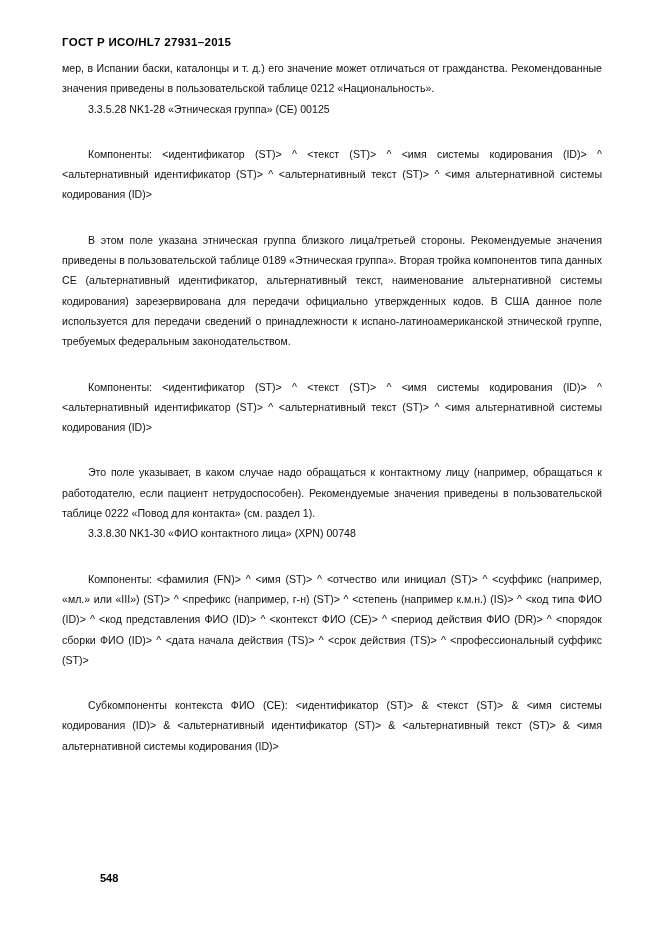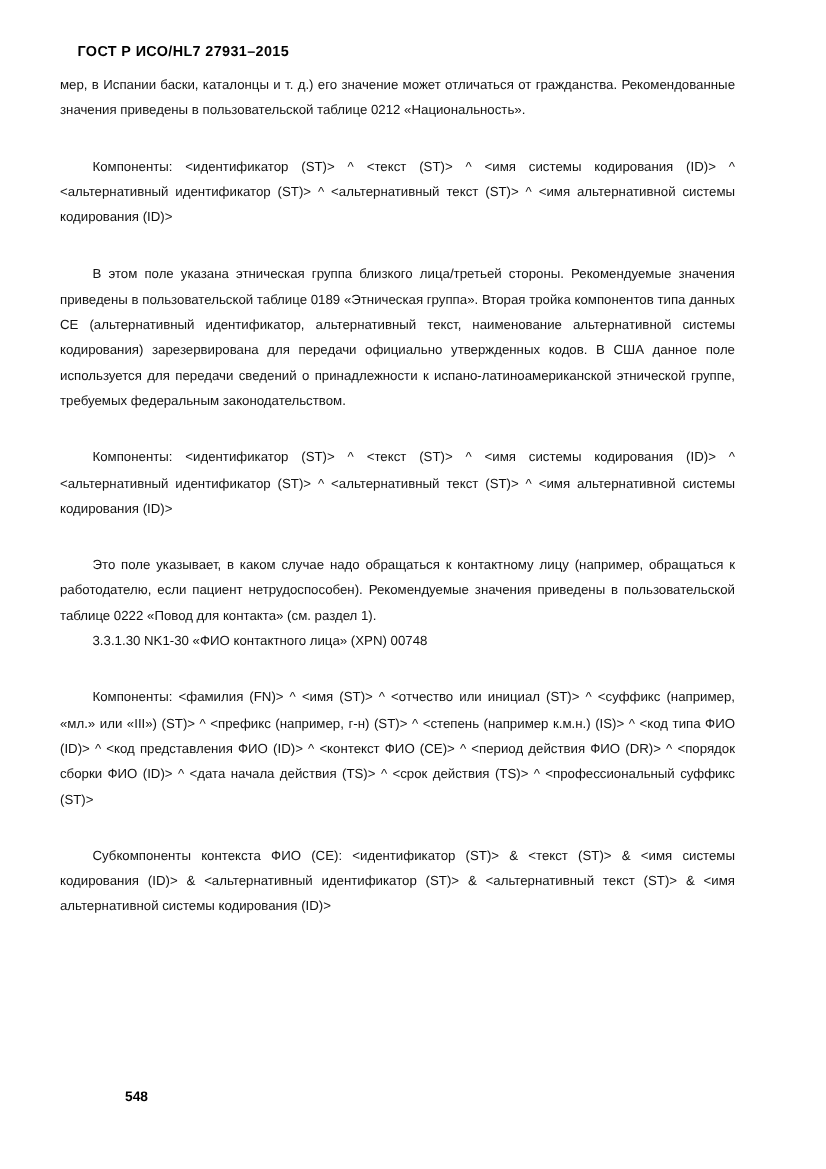--- a/index.html
+++ b/index.html
@@ -28,21 +28,21 @@
     left: 62px;
     top: 36px;
     width: 540px;
     font-size: 11.5px;
     font-weight: bold;
     letter-spacing: 0.3px;
     color: #000;
   }
   .content {
     position: absolute;
-    left: 48px;
+    left: 62px;
     top: 58px;
     width: 540px;
   }
   p.para {
     margin: 0 0 0 0;
     font-size: 10.6px;
     line-height: 20.3px;
     text-align: justify;
     text-justify: inter-word;
     color: #111;
@@ -66,24 +66,25 @@
 </style>
 </head>
 <body>
 
 <div class="page">
 
   <div class="header">ГОСТ Р ИСО/HL7 27931–2015</div>
 
   <div class="content">
     <p class="para">мер, в Испании баски, каталонцы и т. д.) его значение может отличаться от гражданства. Рекомендованные значения приведены в пользовательской таблице 0212 «Национальность».</p>
+    <p class="para heading">3.3.5.28 NK1-28 «Этническая группа» (CE) 00125</p>
     <p class="para indent">Компоненты: &lt;идентификатор (ST)&gt; ^ &lt;текст (ST)&gt; ^ &lt;имя системы кодирования (ID)&gt; ^ &lt;альтернативный идентификатор (ST)&gt; ^ &lt;альтернативный текст (ST)&gt; ^ &lt;имя альтернативной системы кодирования (ID)&gt;</p>
     <p class="para indent">В этом поле указана этническая группа близкого лица/третьей стороны. Рекомендуемые значения приведены в пользовательской таблице 0189 «Этническая группа». Вторая тройка компонентов типа данных CE (альтернативный идентификатор, альтернативный текст, наименование альтернативной системы кодирования) зарезервирована для передачи официально утвержденных кодов. В США данное поле используется для передачи сведений о принадлежности к испано-латиноамериканской этнической группе, требуемых федеральным законодательством.</p>
     <p class="para indent">Компоненты: &lt;идентификатор (ST)&gt; ^ &lt;текст (ST)&gt; ^ &lt;имя системы кодирования (ID)&gt; ^ &lt;альтернативный идентификатор (ST)&gt; ^ &lt;альтернативный текст (ST)&gt; ^ &lt;имя альтернативной системы кодирования (ID)&gt;</p>
     <p class="para indent">Это поле указывает, в каком случае надо обращаться к контактному лицу (например, обращаться к работодателю, если пациент нетрудоспособен). Рекомендуемые значения приведены в пользовательской таблице 0222 «Повод для контакта» (см. раздел 1).</p>
-    <p class="para heading">3.3.1.30 NK1-30 «ФИО контактного лица» (XPN) 00748</p>
+    <p class="para heading">3.3.8.30 NK1-30 «ФИО контактного лица» (XPN) 00748</p>
     <p class="para indent">Компоненты: &lt;фамилия (FN)&gt; ^ &lt;имя (ST)&gt; ^ &lt;отчество или инициал (ST)&gt; ^ &lt;суффикс (например, «мл.» или «III») (ST)&gt; ^ &lt;префикс (например, г-н) (ST)&gt; ^ &lt;степень (например к.м.н.) (IS)&gt; ^ &lt;код типа ФИО (ID)&gt; ^ &lt;код представления ФИО (ID)&gt; ^ &lt;контекст ФИО (CE)&gt; ^ &lt;период действия ФИО (DR)&gt; ^ &lt;порядок сборки ФИО (ID)&gt; ^ &lt;дата начала действия (TS)&gt; ^ &lt;срок действия (TS)&gt; ^ &lt;профессиональный суффикс (ST)&gt;</p>
     <p class="para indent">Субкомпоненты контекста ФИО (CE): &lt;идентификатор (ST)&gt; &amp; &lt;текст (ST)&gt; &amp; &lt;имя системы кодирования (ID)&gt; &amp; &lt;альтернативный идентификатор (ST)&gt; &amp; &lt;альтернативный текст (ST)&gt; &amp; &lt;имя альтернативной системы кодирования (ID)&gt;</p>
   </div>
 
   <div class="footer-page">548</div>
 
 </div>
 
 </body></html>

